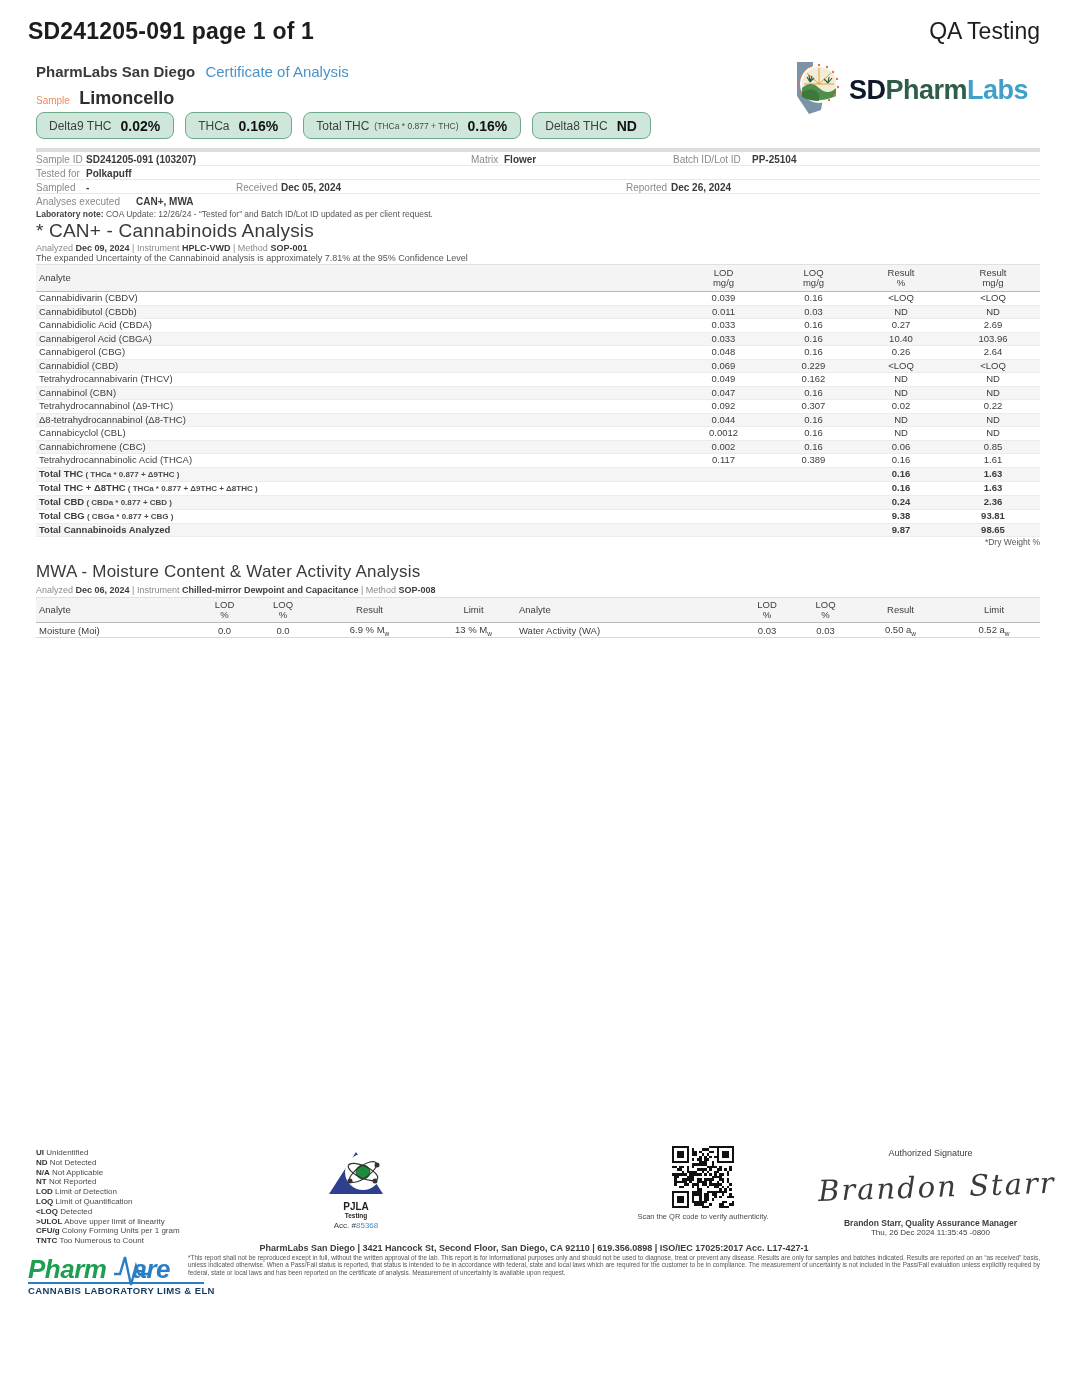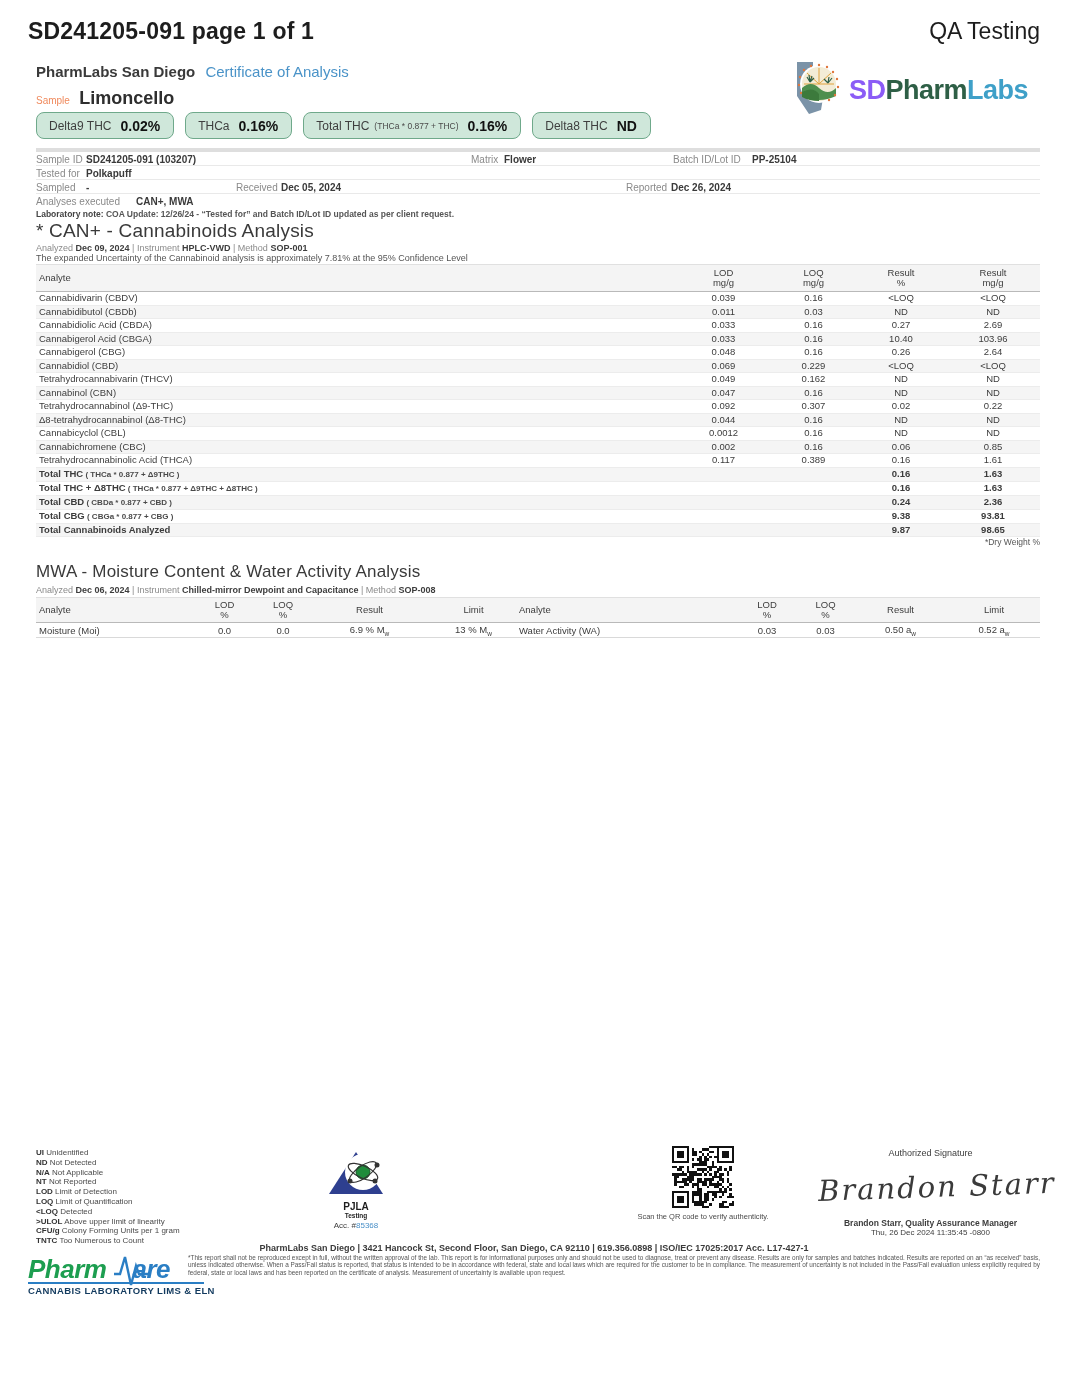--- a/index.html
+++ b/index.html
@@ -14,40 +14,40 @@
   .lab-line  { left:36px; top:63px; font-size:15px; }
   .lab-name  { font-weight:bold; color:#3a3a3a; }
   .doc-type  { color:#4a93c8; margin-left:6px; }
   .sample-line { left:36px; top:88px; }
   .sample-label { color:#f08a5d; font-size:10px; margin-right:5px; }
   .sample-name  { font-size:18px; font-weight:bold; color:#2e2e2e; }
 
   
   .sd-logo { right:40px; top:58px; display:flex; align-items:center; gap:4px; }
   .sd-logo .wordmark { font-size:27px; font-weight:bold; letter-spacing:-0.5px; }
-  .wm-sd { color:#8b5cf6; } .wm-pharm { color:#2e5f46; } .wm-labs { color:#3fa0c8; }
+  .wm-sd { color:#0f172a; } .wm-pharm { color:#2e5f46; } .wm-labs { color:#3fa0c8; }
 
   
   .badges { left:36px; top:112px; display:flex; gap:11px; }
   .badge { display:flex; align-items:center; gap:9px; background:#cfe7da; border:1.5px solid #6fa98b;
            border-radius:8px; padding:5px 13px 5px 12px; height:27px; }
   .badge .b-label { font-size:12px; color:#3f3f3f; }
   .badge .b-fmla  { font-size:8.5px; color:#4a4a4a; margin-left:-4px; }
   .badge .b-fmla:empty { display:none; }
   .badge .b-value { font-size:14px; font-weight:bold; color:#111; }
 
   
   .info-wrap { left:36px; top:148px; width:1004px; font-size:10px; }
   .info-bar  { height:4px; background:#dedede; }
   .info-row  { position:relative; height:14px; border-bottom:1px solid #e9e9e9; }
   .info-row.last { border-bottom:none; }
   .i-label { position:absolute; top:2px; color:#8a8a8a; }
   .i-value { position:absolute; top:2px; font-weight:bold; color:#3a3a3a; }
 
-  .lab-note { left:36px; top:209px; font-size:8.5px; color:#555;font-weight:bold; }
+  .lab-note { left:36px; top:209px; font-size:8.5px; color:#555; }
   .lab-note b { color:#444; }
 
   
   .sec-title  { font-size:19px; color:#3a3a3a; font-weight:500; letter-spacing:0.2px; }
   .meta-line  { font-size:9px; color:#8a8a8a; }
   .meta-line b { color:#3d3d3d;margin-top:35px; }
   .uncertainty { font-size:9px; color:#555; }
 
   
   table { border-collapse:collapse; table-layout:fixed; }

